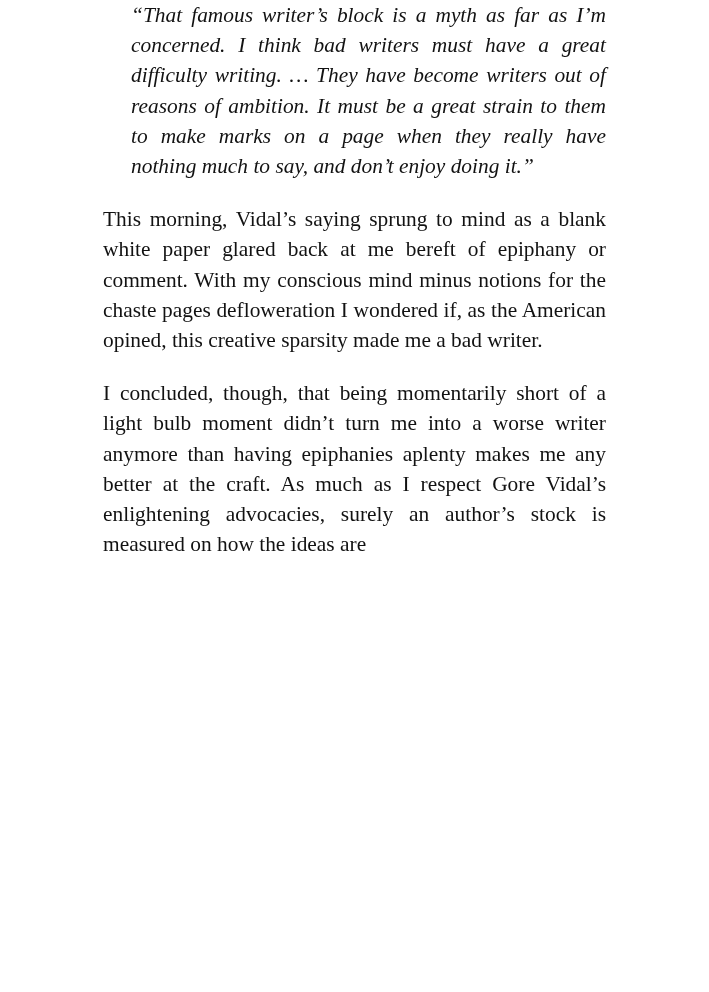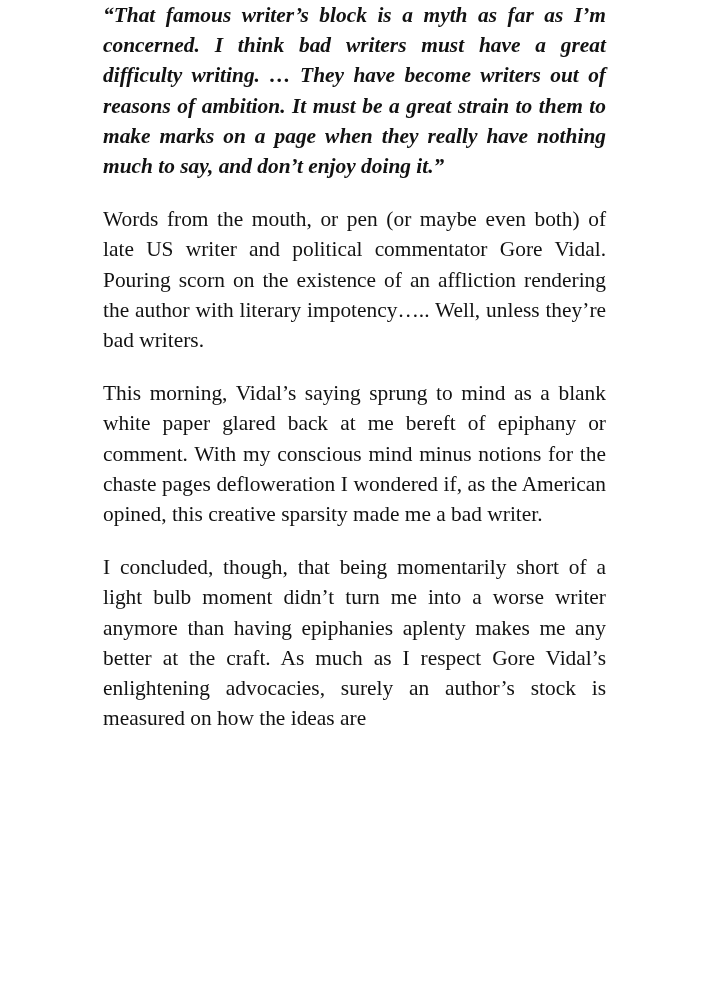--- a/index.html
+++ b/index.html
@@ -30,37 +30,37 @@
   }
   .para {
     font-family: "Liberation Serif", "DejaVu Serif", serif;
     font-size: 21.4px;
     line-height: 30.2px;
     text-align: justify;
     color: #121212;
     margin-bottom: 23px;
   }
   .para.quote {
-    font-weight: 700;
+    font-weight: 400;
     font-style: italic;
+    margin-left: 28px;
   }
   .footer {
     position: absolute;
     bottom: 32px;
     left: 0;
     width: 100%;
     text-align: center;
     font-family: "Liberation Serif", "DejaVu Serif", serif;
     font-size: 13px;
     color: #6e6e6e;
   }
 </style>
 </head>
 <body>
 
 <div class="page">
   <div class="content">
     <p class="para quote">“That famous writer’s block is a myth as far as I’m concerned. I think bad writers must have a great difficulty writing. … They have become writers out of reasons of ambition. It must be a great strain to them to make marks on a page when they really have nothing much to say, and don’t enjoy doing it.”</p>
-    <p class="para">Words from the mouth, or pen (or maybe even both) of late US writer and political commentator Gore Vidal. Pouring scorn on the existence of an affliction rendering the author with literary impotency….. Well, unless they’re bad writers.</p>
     <p class="para">This morning, Vidal’s saying sprung to mind as a blank white paper glared back at me bereft of epiphany or comment. With my conscious mind minus notions for the chaste pages defloweration I wondered if, as the American opined, this creative sparsity made me a bad writer.</p>
     <p class="para">I concluded, though, that being momentarily short of a light bulb moment didn’t turn me into a worse writer anymore than having epiphanies aplenty makes me any better at the craft. As much as I respect Gore Vidal’s enlightening advocacies, surely an author’s stock is measured on how the ideas are</p>
   </div>
 </div>
 
 </body></html>

